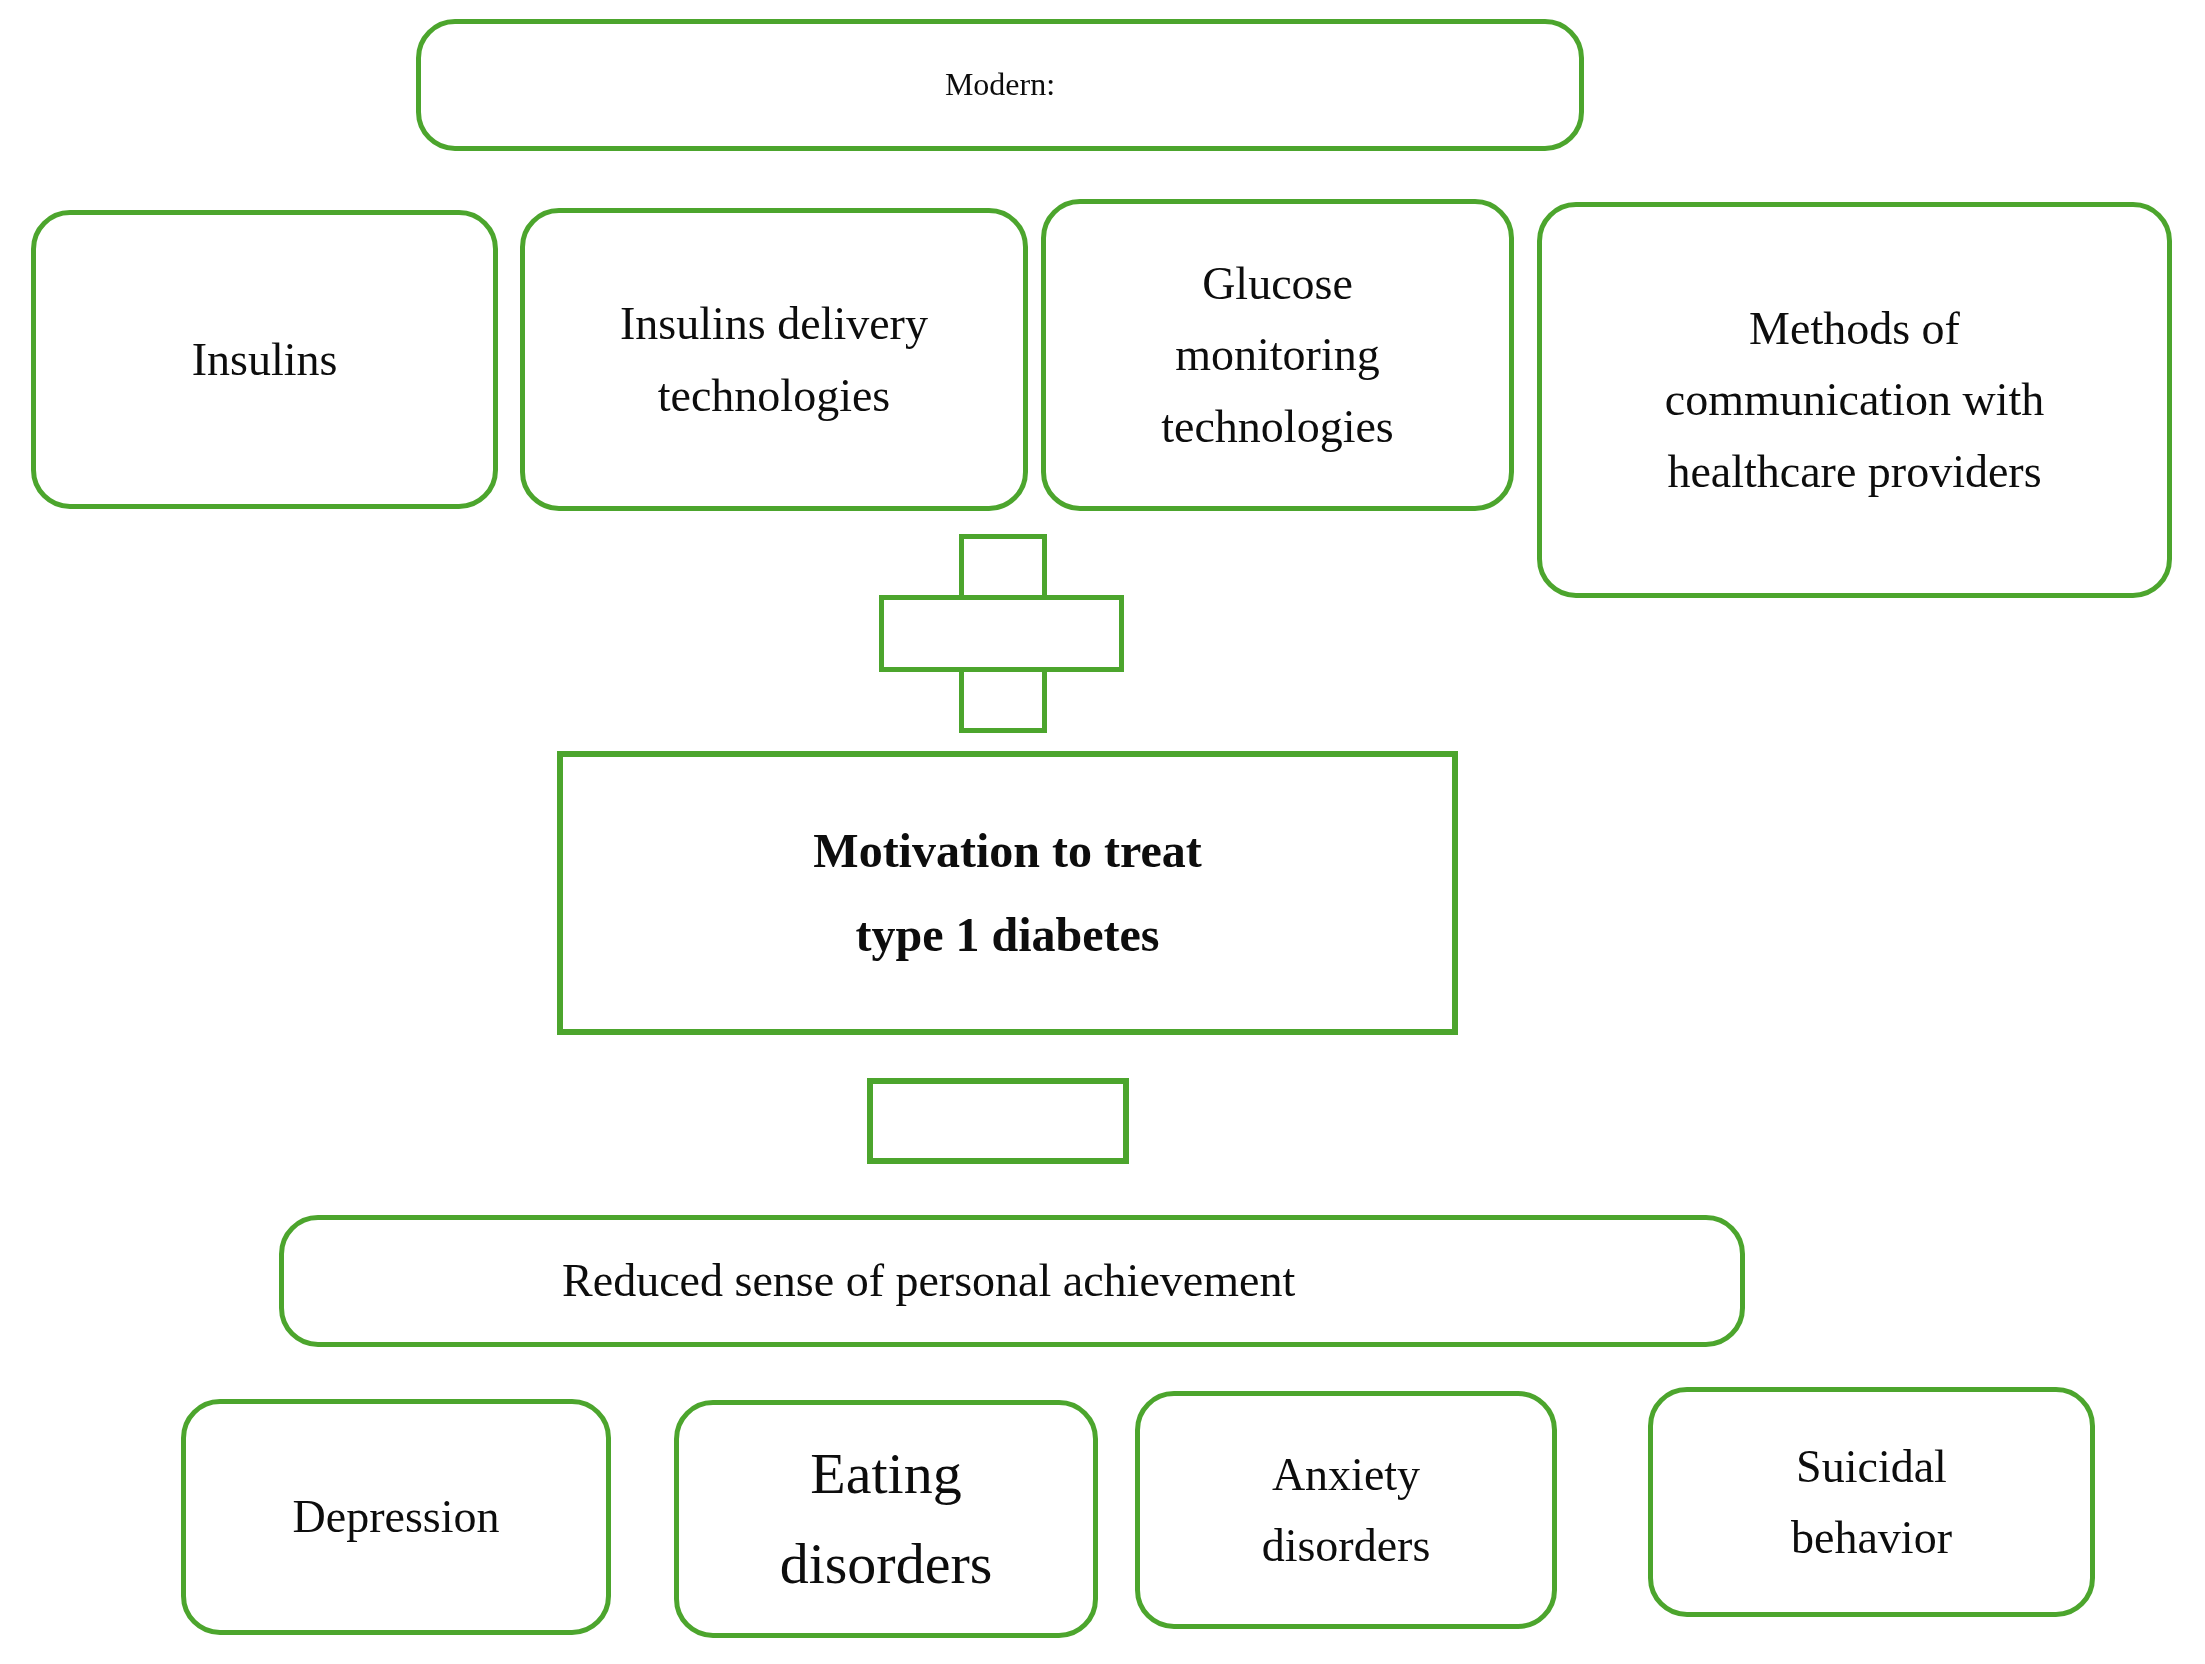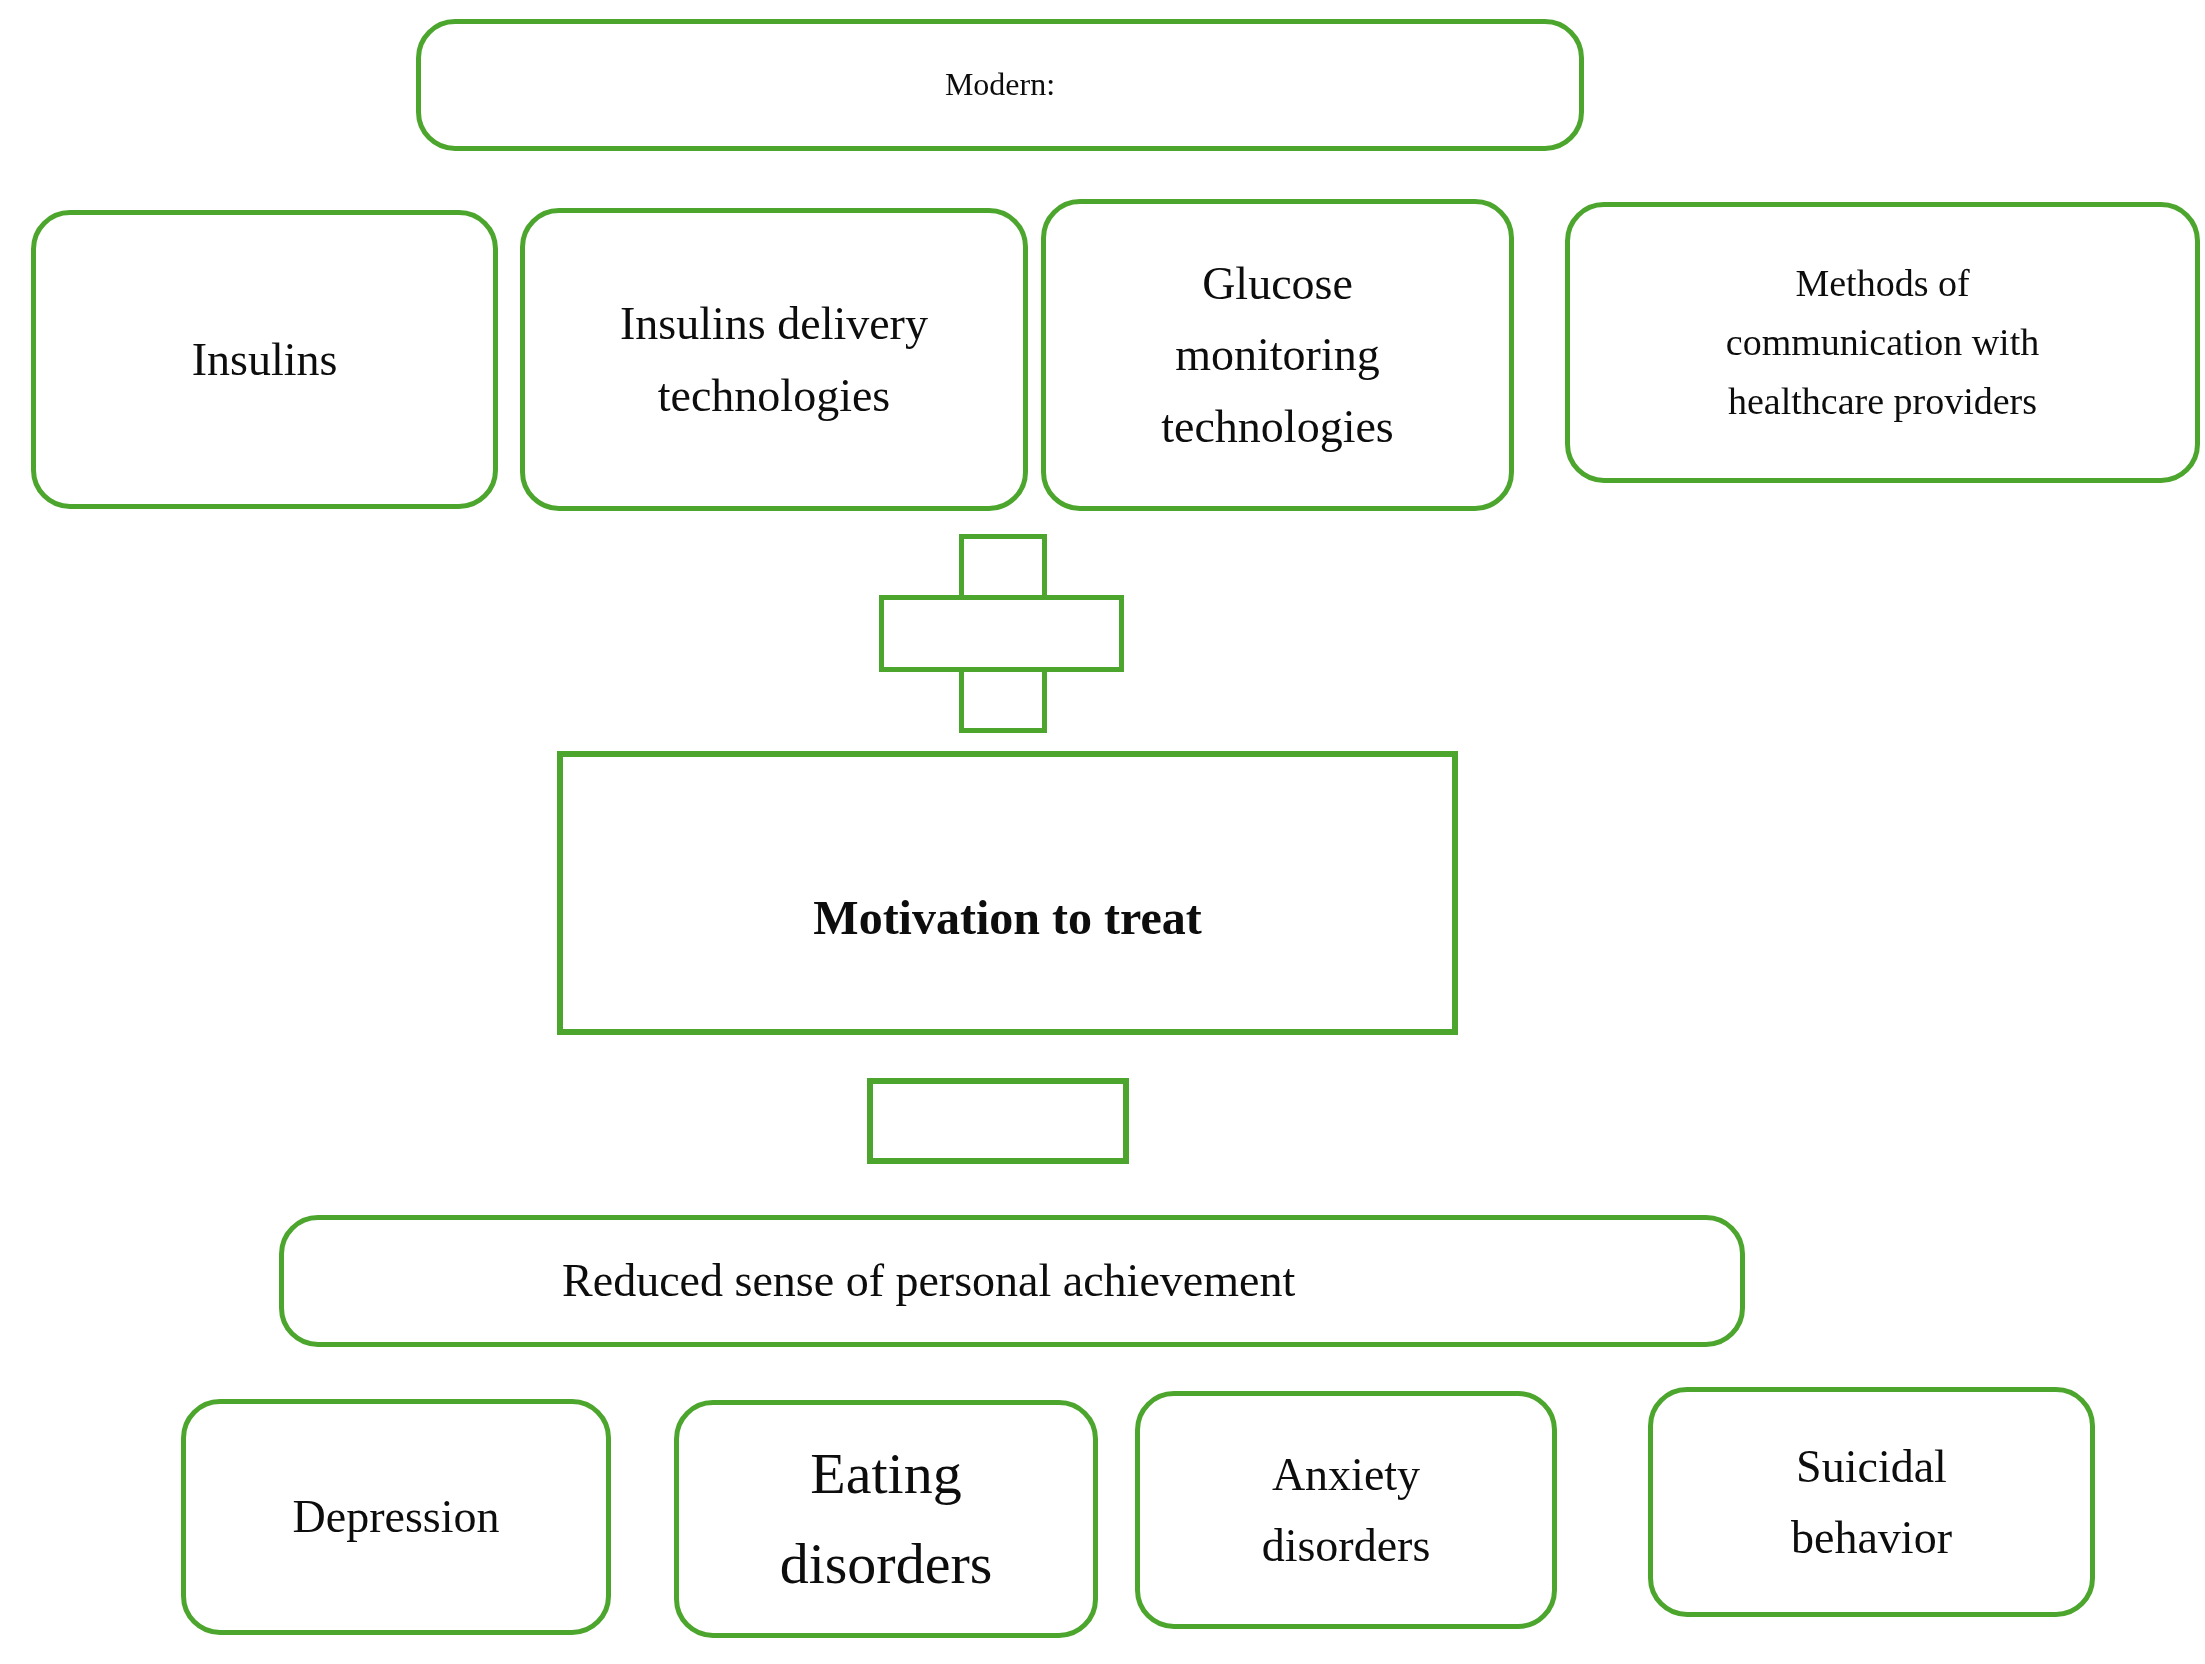--- a/index.html
+++ b/index.html
@@ -42,21 +42,21 @@
     white-space: pre-line;
   }
 
   
   #box-modern      { left: 416px;  top: 19px;   width: 1168px; height: 132px; font-size: 32px; }
 
   
   #box-insulins    { left: 31px;   top: 210px;  width: 467px;  height: 299px; font-size: 46px; }
   #box-delivery    { left: 520px;  top: 208px;  width: 508px;  height: 303px; font-size: 46px; }
   #box-glucose     { left: 1041px; top: 199px;  width: 473px;  height: 312px; font-size: 46px; }
-  #box-methods     { left: 1537px; top: 202px;  width: 635px;  height: 281px; font-size: 38px; margin-left: 28px; }
+  #box-methods     { left: 1537px; top: 202px;  width: 635px;  height: 396px; font-size: 46px; }
 
   
   #plus-sign       { position: absolute; left: 879px; top: 534px; width: 245px; height: 199px; }
   #plus-sign .bar  { position: absolute; box-sizing: border-box; background: #ffffff; border: 5.2px solid #4ca52d; }
   #plus-sign .bar-v{ left: 80px; top: 0;    width: 88px; height: 199px; }
   #plus-sign .bar-h{ left: 0;     top: 61px; width: 245px; height: 77px; }
   #plus-sign .patch-v { position: absolute; left: 85px; top: 66px;  width: 77px; height: 67px;  background:#ffffff; }
 
   
   #box-motivation  { left: 557px;  top: 751px; width: 901px; height: 284px; font-size: 48px; font-weight: bold; }
@@ -105,20 +105,21 @@
 
   <div id="plus-sign">
     <div class="bar bar-v" style="border-color: rgb(76, 165, 45);"></div>
     <div class="bar bar-h" style="border-color: rgb(76, 165, 45);"></div>
     <div class="patch-v"></div>
   </div>
 
   <div class="node sharp" id="box-motivation" style="border-color: rgb(76, 165, 45);">
     <span class="txt">
       <span>Motivation to treat</span>
+      <span class="l2">type 1 diabetes</span>
     </span>
   </div>
 
   <div class="node sharp" id="box-connector" style="border-color: rgb(76, 165, 45);">
     <span class="txt"></span>
   </div>
 
   <div class="node rounded" id="box-reduced" style="border-color: rgb(76, 165, 45);">
     <span class="txt">Reduced sense of personal achievement</span>
   </div>

